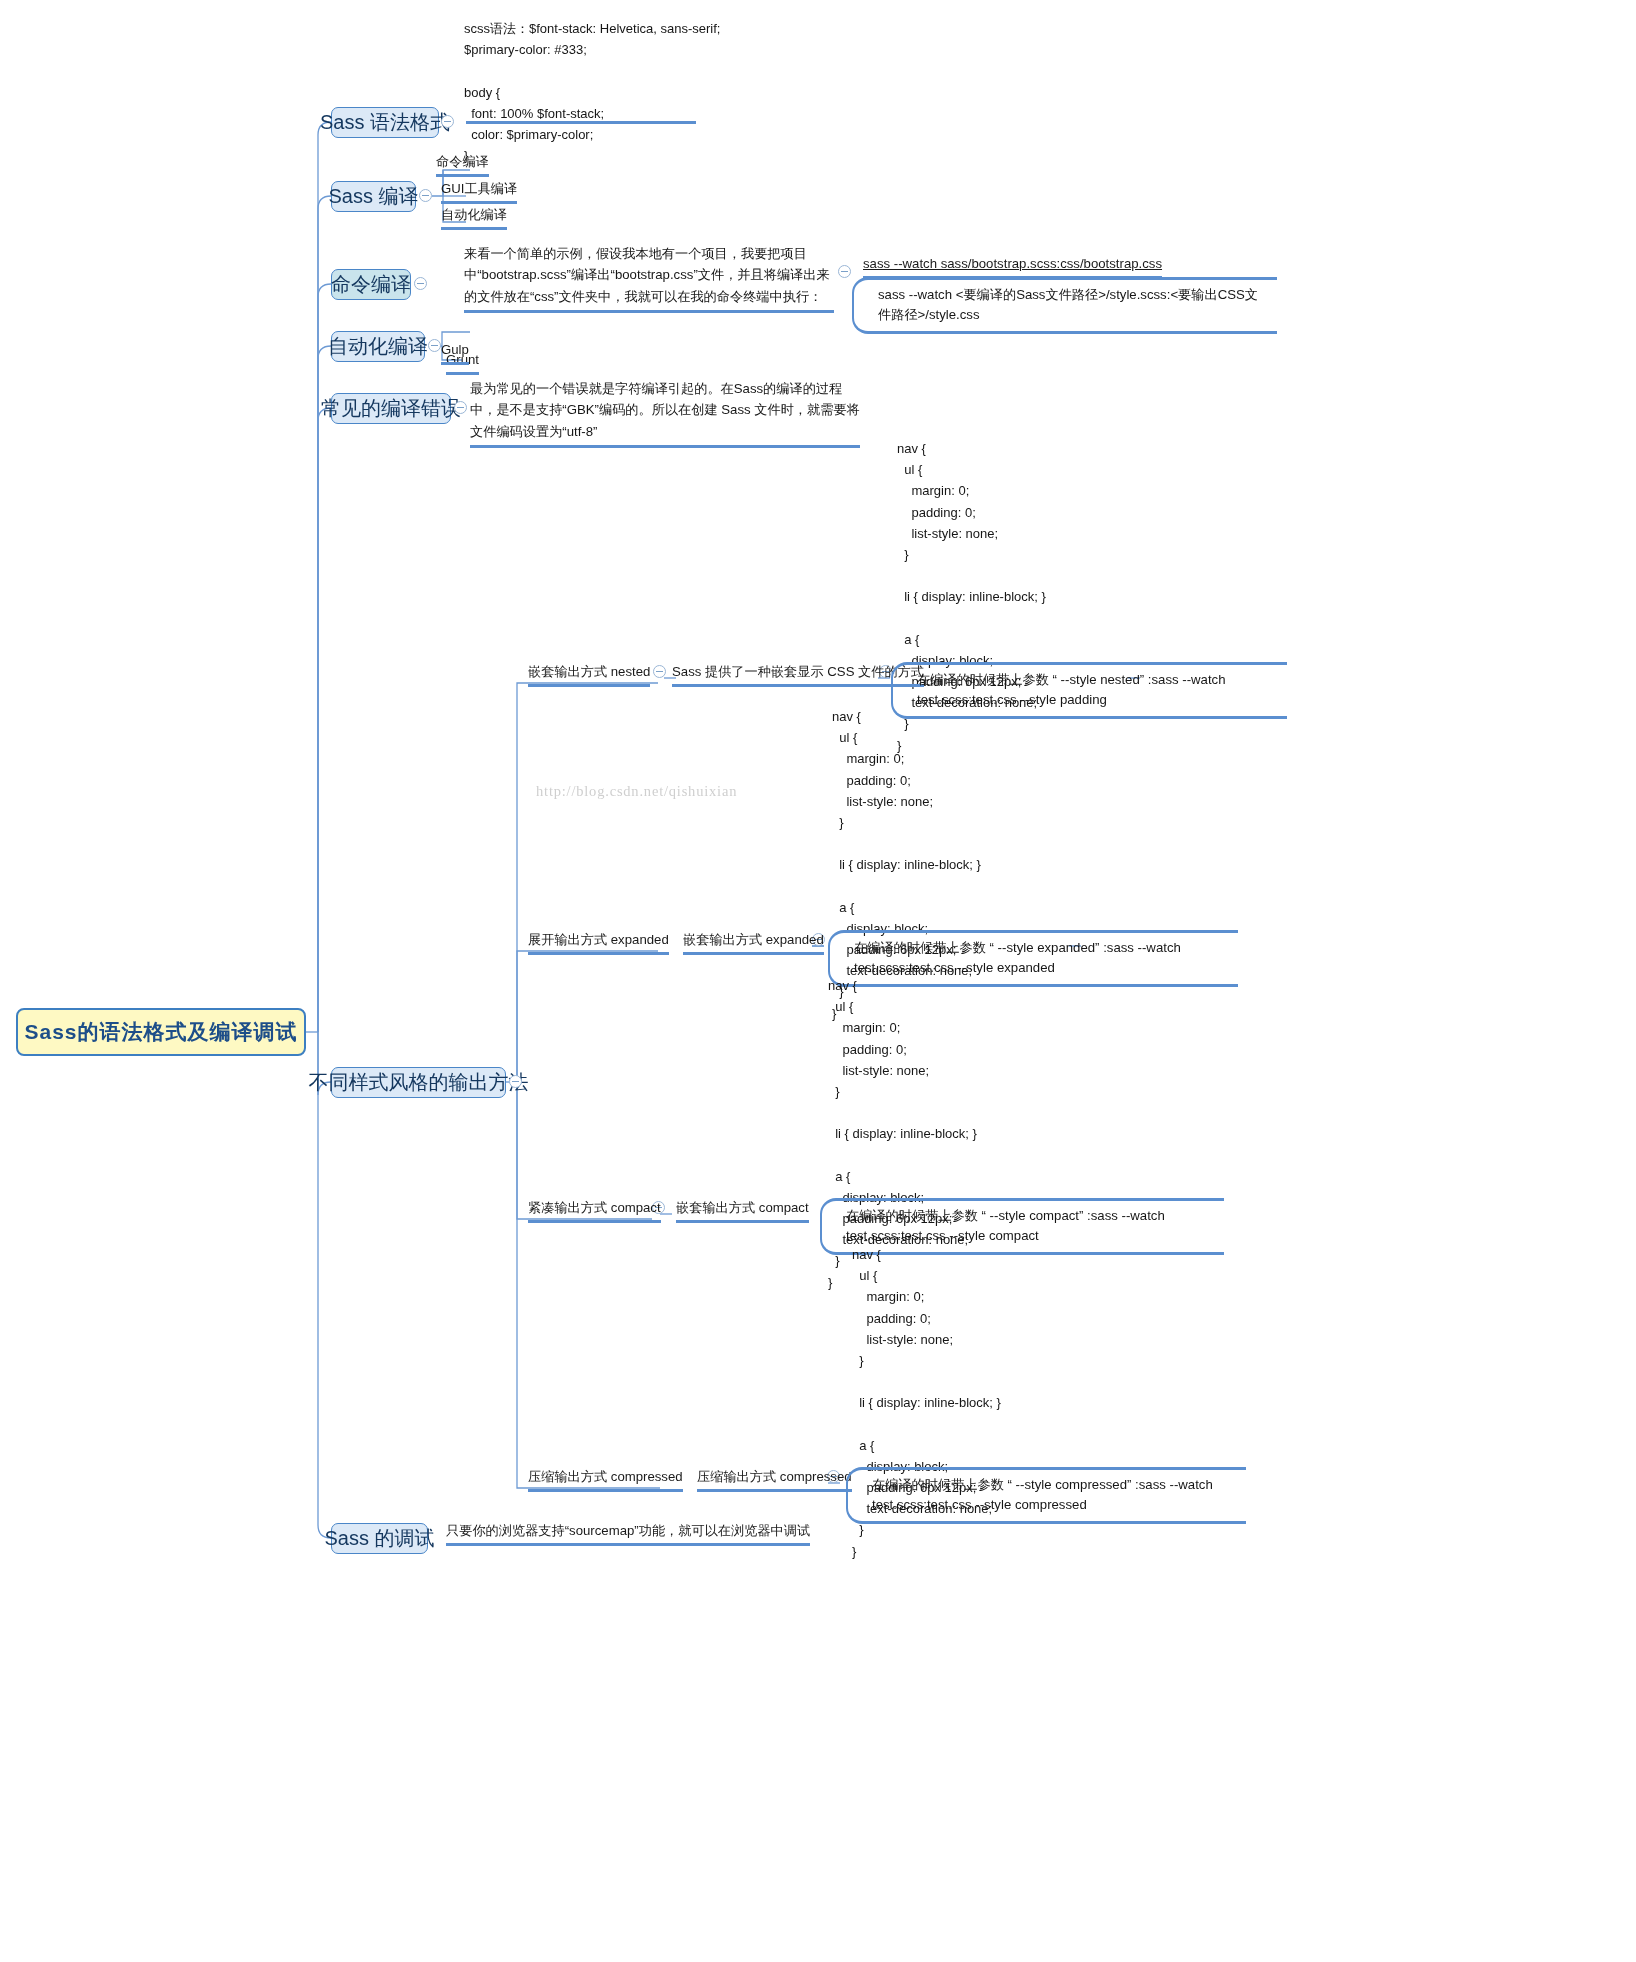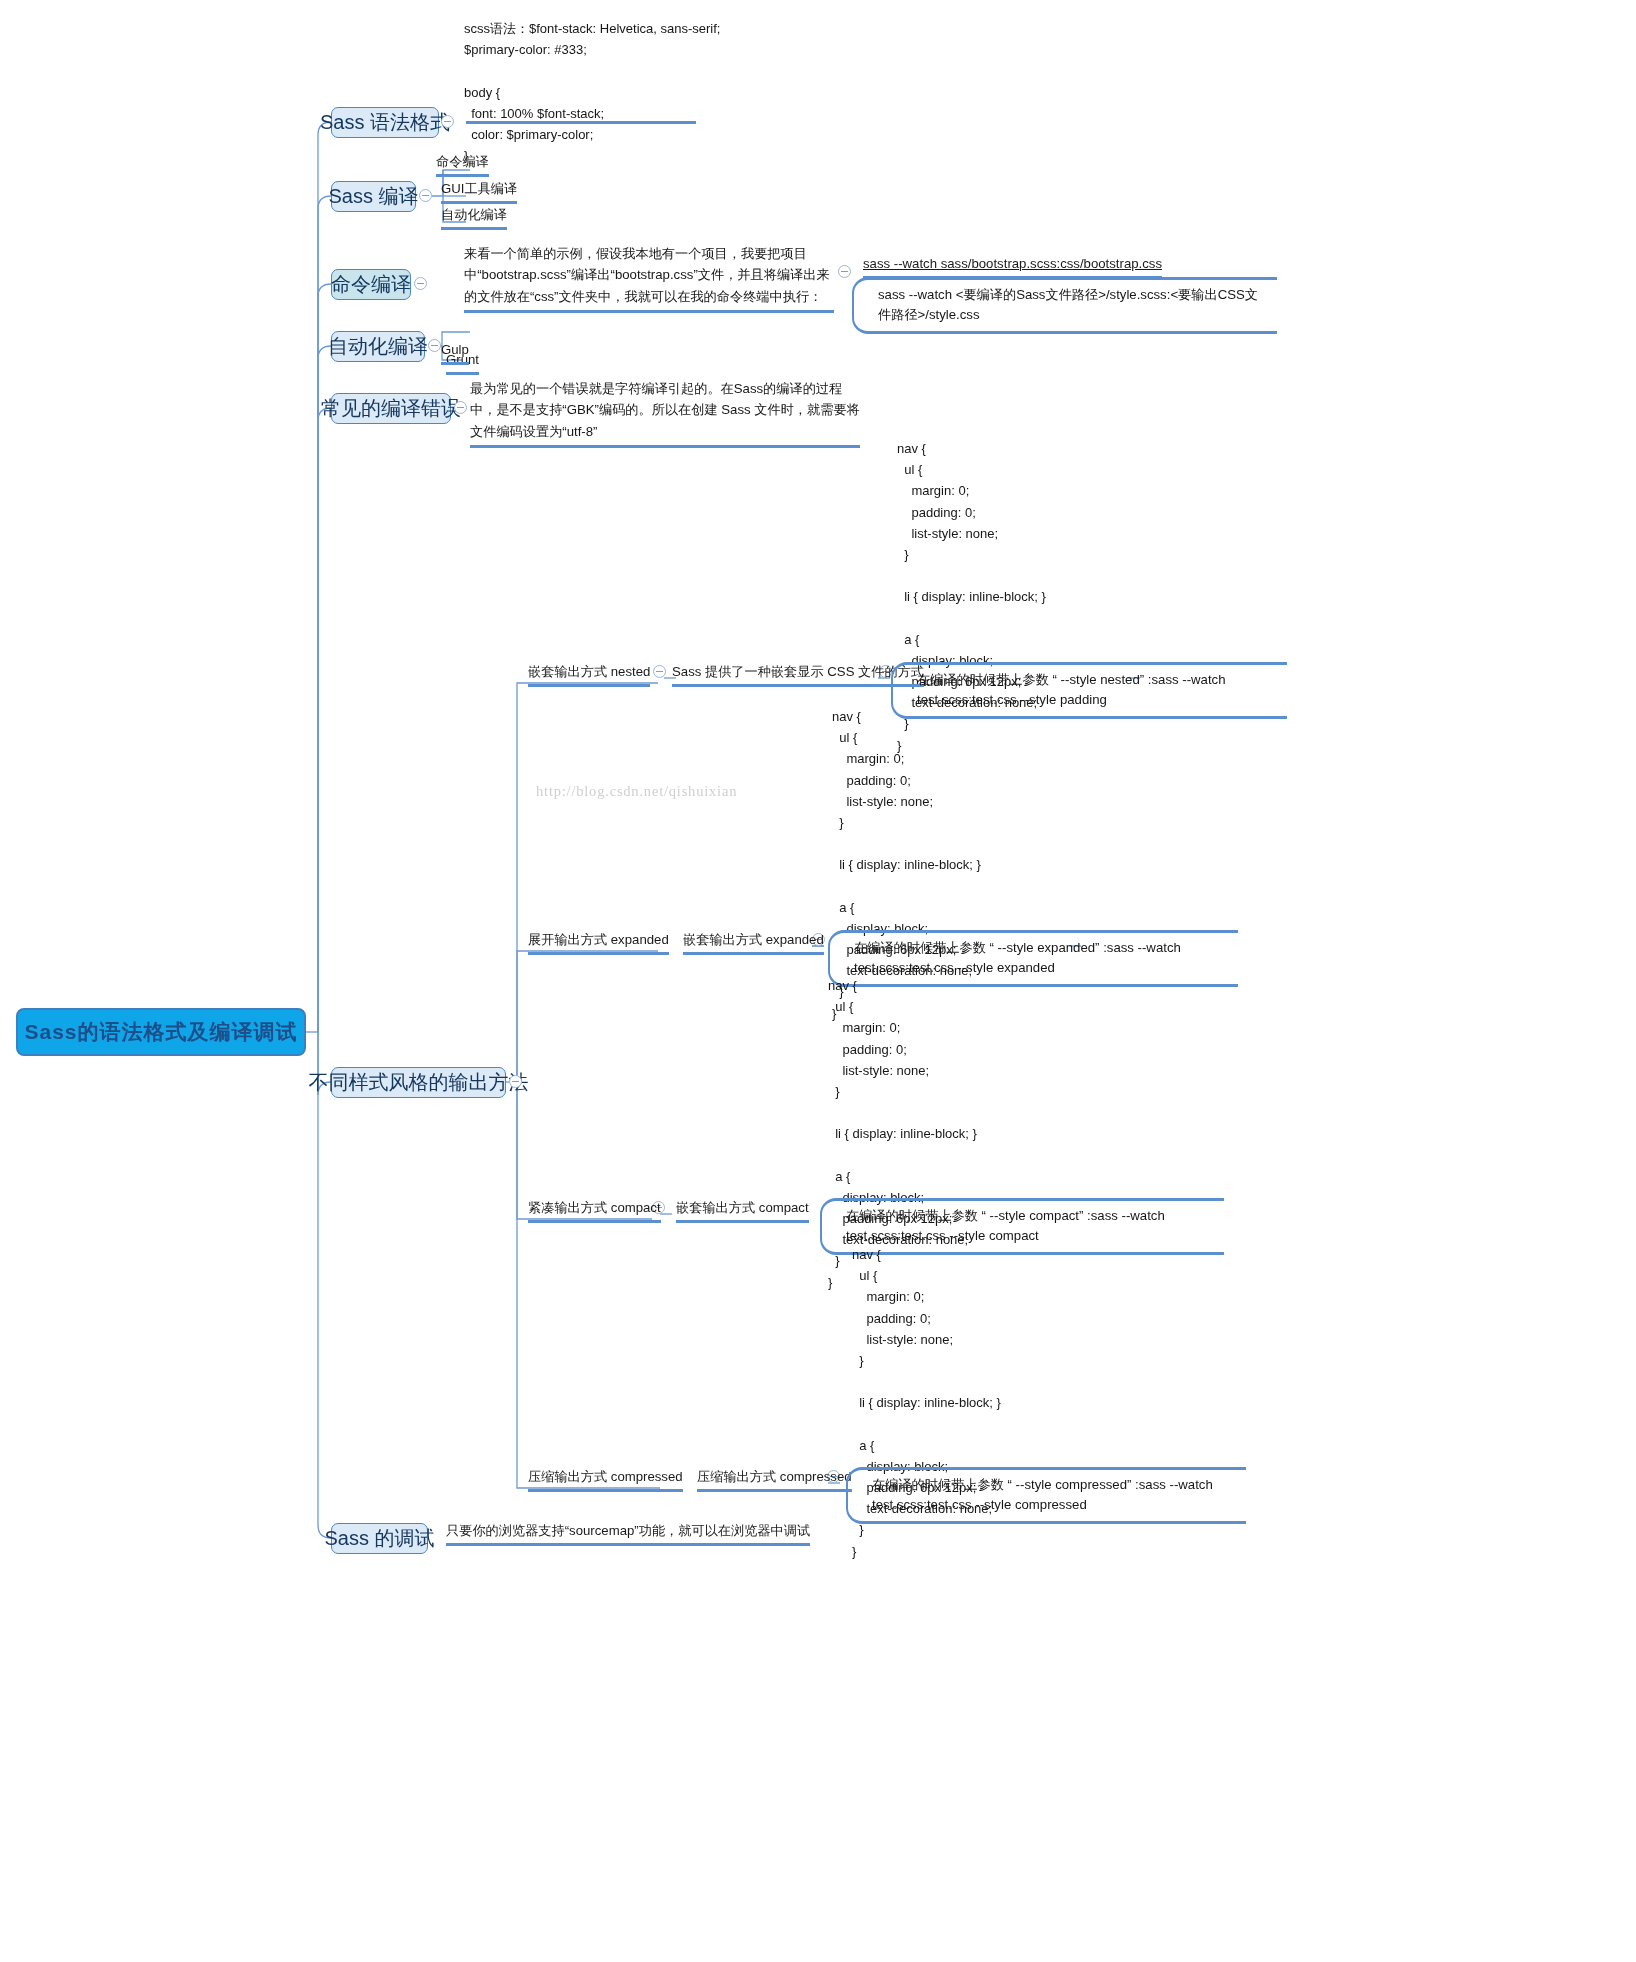--- a/index.html
+++ b/index.html
@@ -22,21 +22,21 @@
     pointer-events: none;
   }
   
   .root-node {
     position: absolute;
     left: 16px; top: 1008px;
     width: 290px; height: 48px;
     display: flex; align-items: center; justify-content: center;
     border: 2px solid #3d7fc1;
     border-radius: 8px;
-    background: #0ea5e9;
+    background: #fef9c3;
     color: #1d4e89;
     font-size: 21px;
     font-weight: bold;
     letter-spacing: 1px;
   }
   
   .branch-node {
     position: absolute;
     display: flex; align-items: center; justify-content: center;
     border: 1.6px solid #4a86c8;

